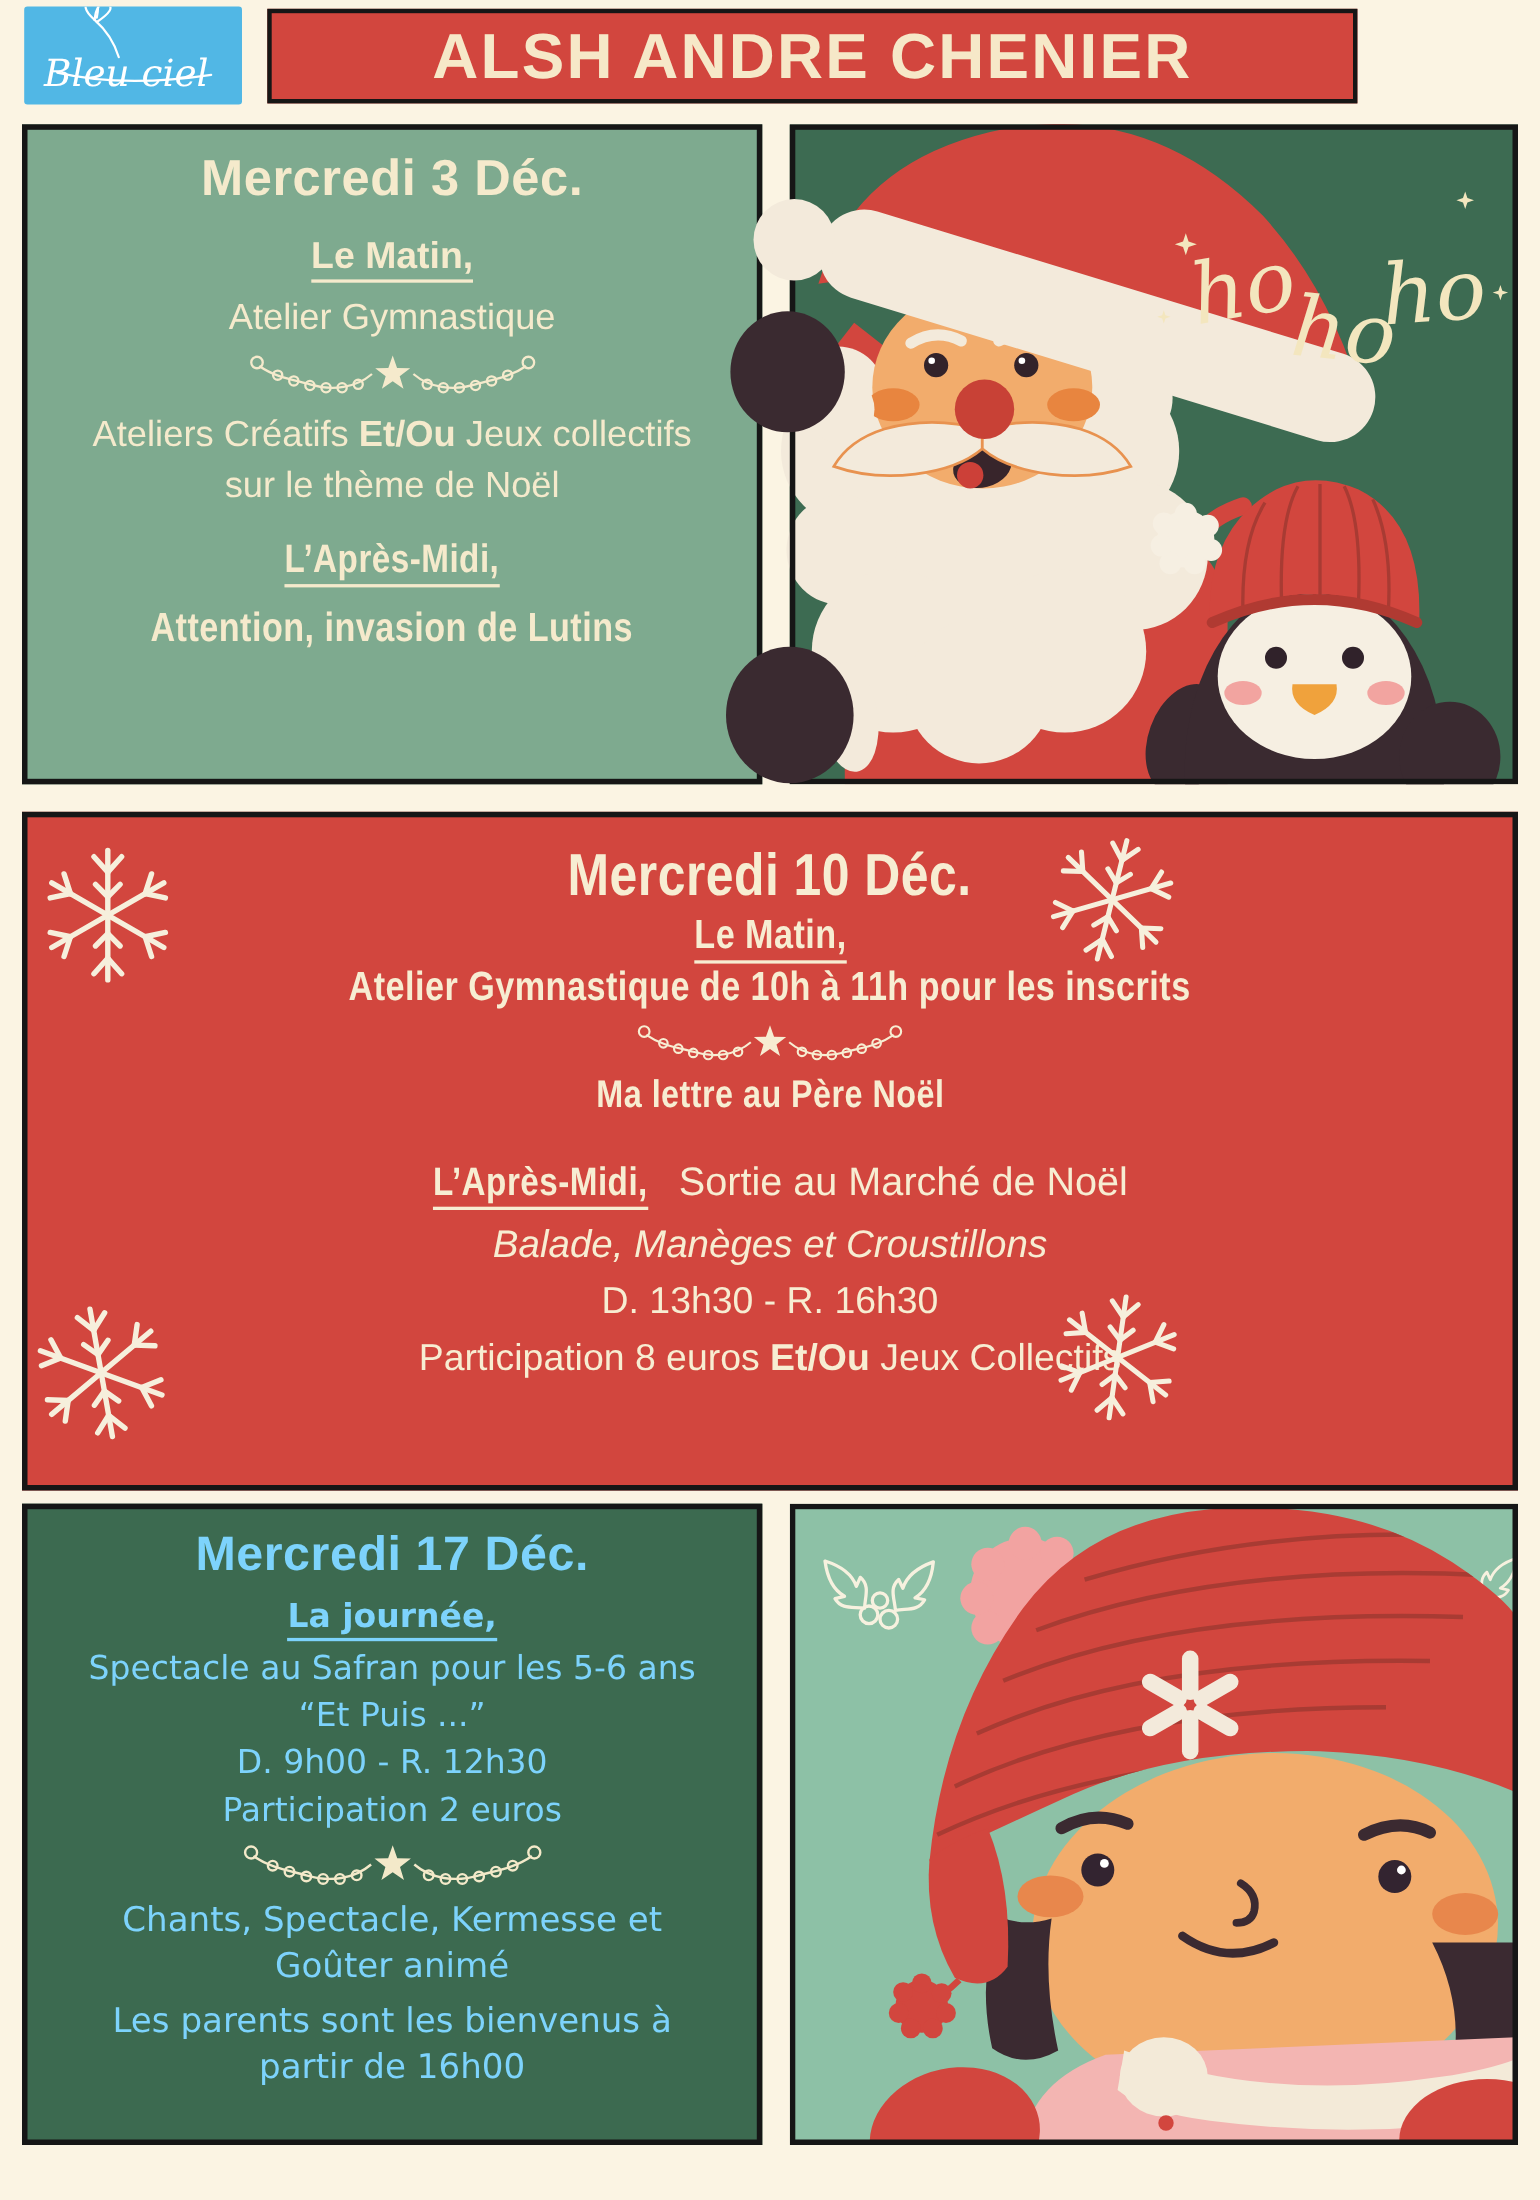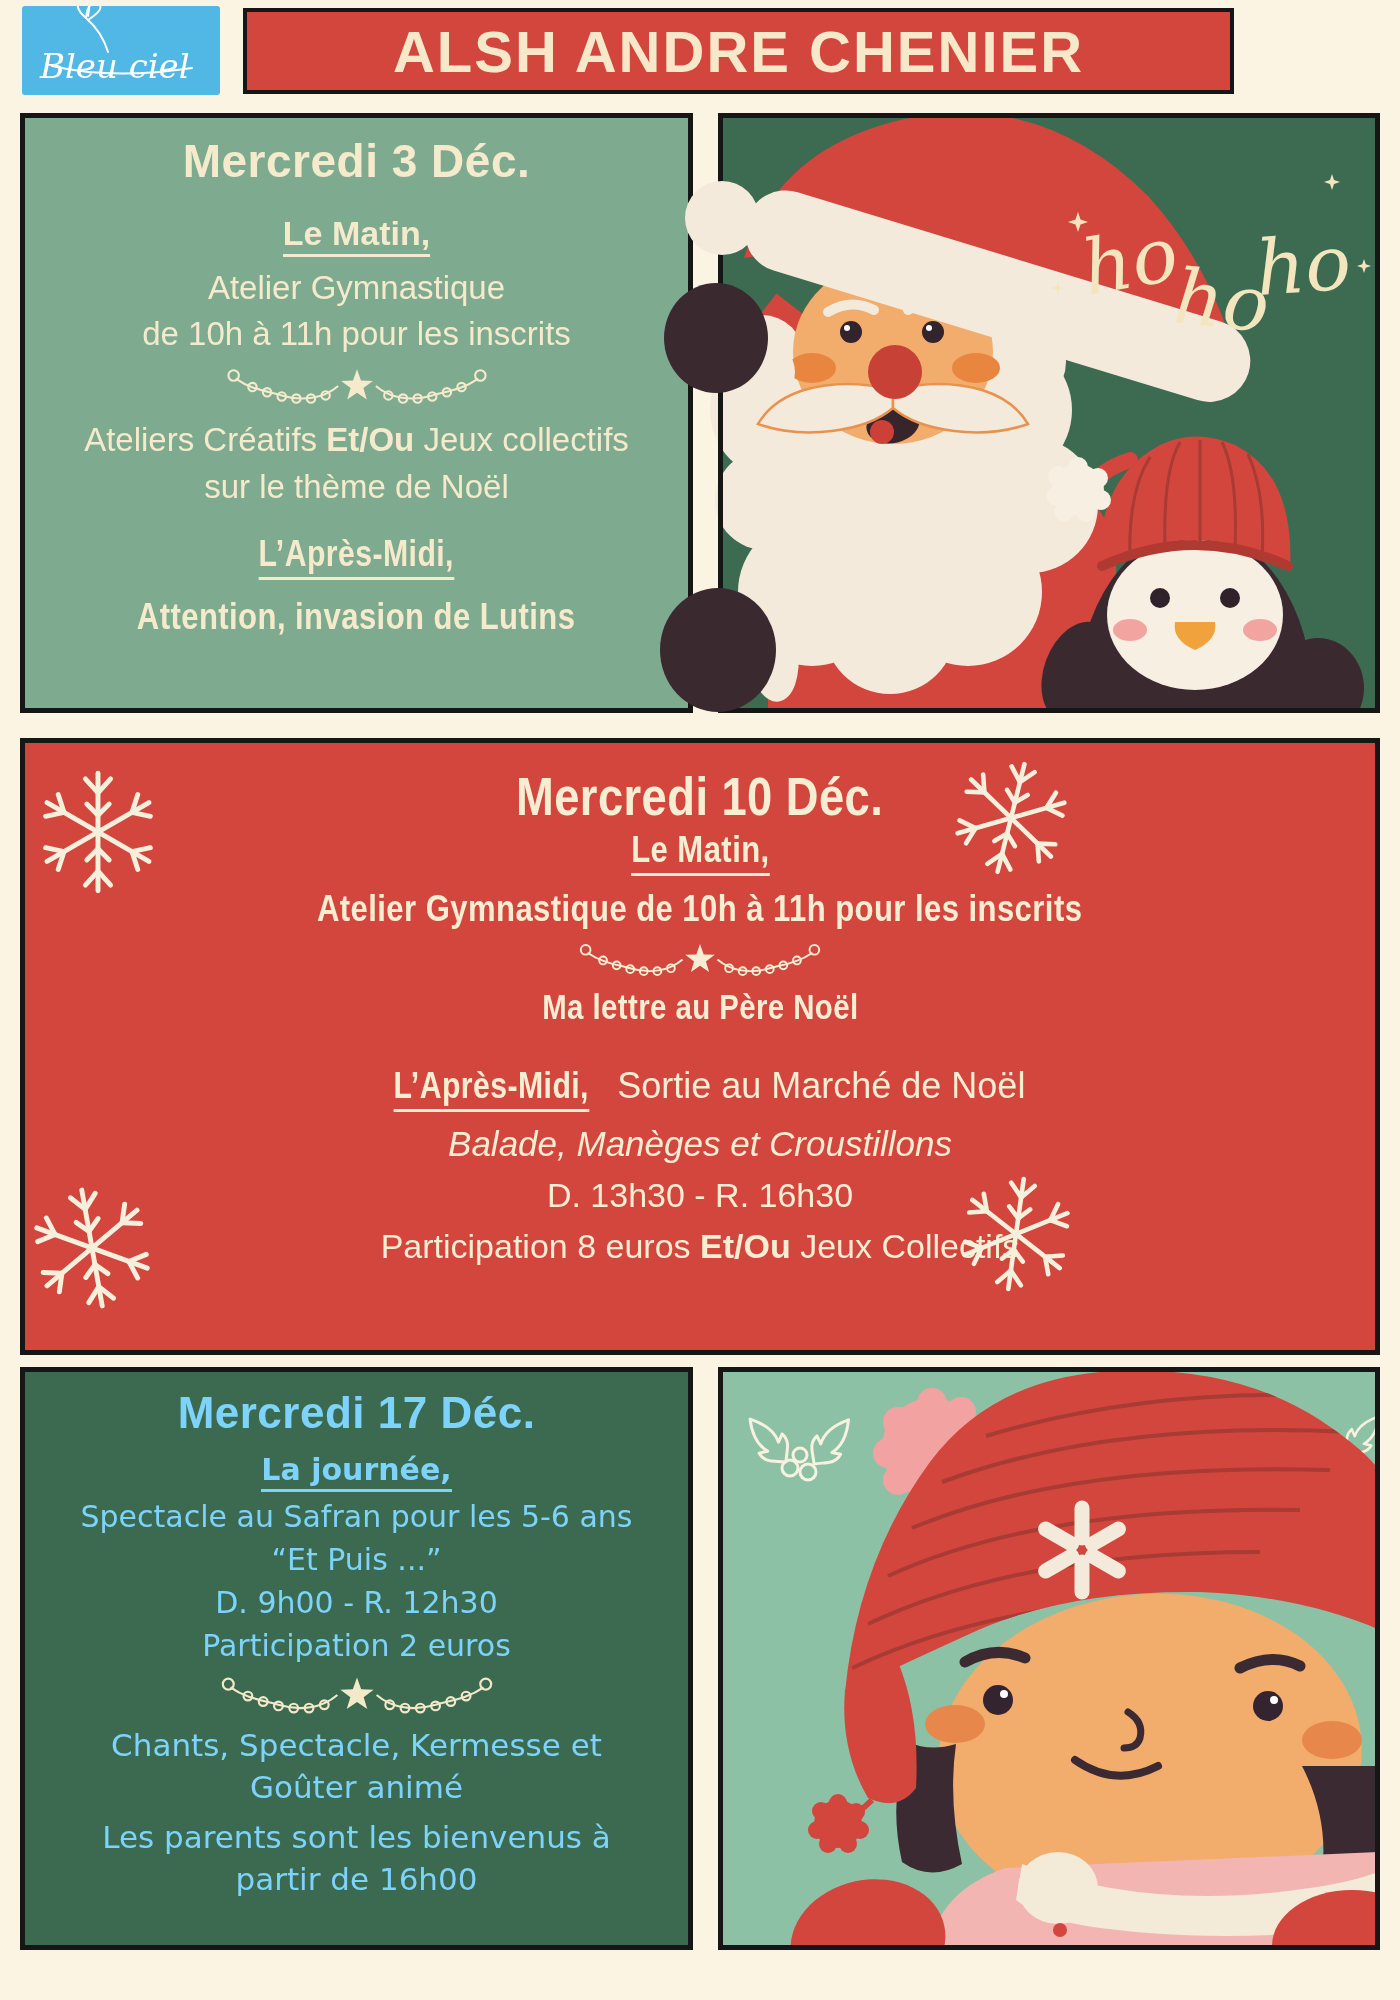--- a/index.html
+++ b/index.html
@@ -101,21 +101,20 @@
               display:flex;align-items:center;justify-content:center;">
     <span style="font-weight:800;font-size:58px;letter-spacing:2px;color:#F6E8C8;">ALSH ANDRE CHENIER</span>
   </div>
 
   <div class="box" style="left:20px;top:113px;width:673px;height:600px;background:#7EAA8F;text-align:center;">
     <div class="title" style="margin-top:16px;font-size:46px;">Mercredi 3 Déc.</div>
     <div style="margin-top:26px;font-size:34px;">
       <span class="b u">Le Matin,</span>
     </div>
     <div style="margin-top:16px;font-size:33px;">Atelier Gymnastique</div>
-    <div style="margin-top:8px;font-size:33px;">de 10h à 11h pour les inscrits</div>
     <svg class="divider" style="margin-top:10px;color:#F5EACC;" width="272" height="46" viewBox="0 0 260 44">
         <use href="#divider"></use>
       </svg>
     <div style="margin-top:8px;font-size:33px;width:580px;line-height:1.42;">
       <span>Ateliers Créatifs </span><span class="b">Et/Ou</span><span> Jeux collectifs sur le thème de Noël</span>
     </div>
     <div style="margin-top:22px;font-size:36px;">
       <span class="cond u">L’Après-Midi,</span>
     </div>
     <div style="margin-top:16px;font-size:37px;">
@@ -207,21 +206,21 @@
       <ellipse cx="772" cy="652" rx="26" ry="50" fill="#F3EADB" transform="rotate(-8 772 652)"></ellipse>
       <ellipse cx="718" cy="650" rx="58" ry="62" fill="#3A2A30"></ellipse>
     </g>
   </svg>
 
   <div class="box" style="left:20px;top:738px;width:1360px;height:617px;background:#D2463E;color:#F7EDD2;">
     <div class="title" style="margin-top:22px;font-size:54px;"><span class="cond">Mercredi 10 Déc.</span></div>
     <div style="margin-top:2px;font-size:37px;">
       <span class="cond u">Le Matin,</span>
     </div>
-    <div style="margin-top:12px;font-size:37px;">
+    <div style="margin-top:0;font-size:37px;">
       <span class="cond">Atelier Gymnastique de 10h à 11h pour les inscrits</span>
     </div>
     <svg style="margin-top:8px;color:#F7EDD2;" width="252" height="43" viewBox="0 0 260 44">
         <use href="#divider"></use>
       </svg>
     <div style="margin-top:6px;font-size:35px;">
       <span class="cond">Ma lettre au Père Noël</span>
     </div>
     <div style="margin-top:38px;font-size:36px;">
       <span class="cond u">L’Après-Midi,</span><span> Sortie au Marché de Noël</span>

